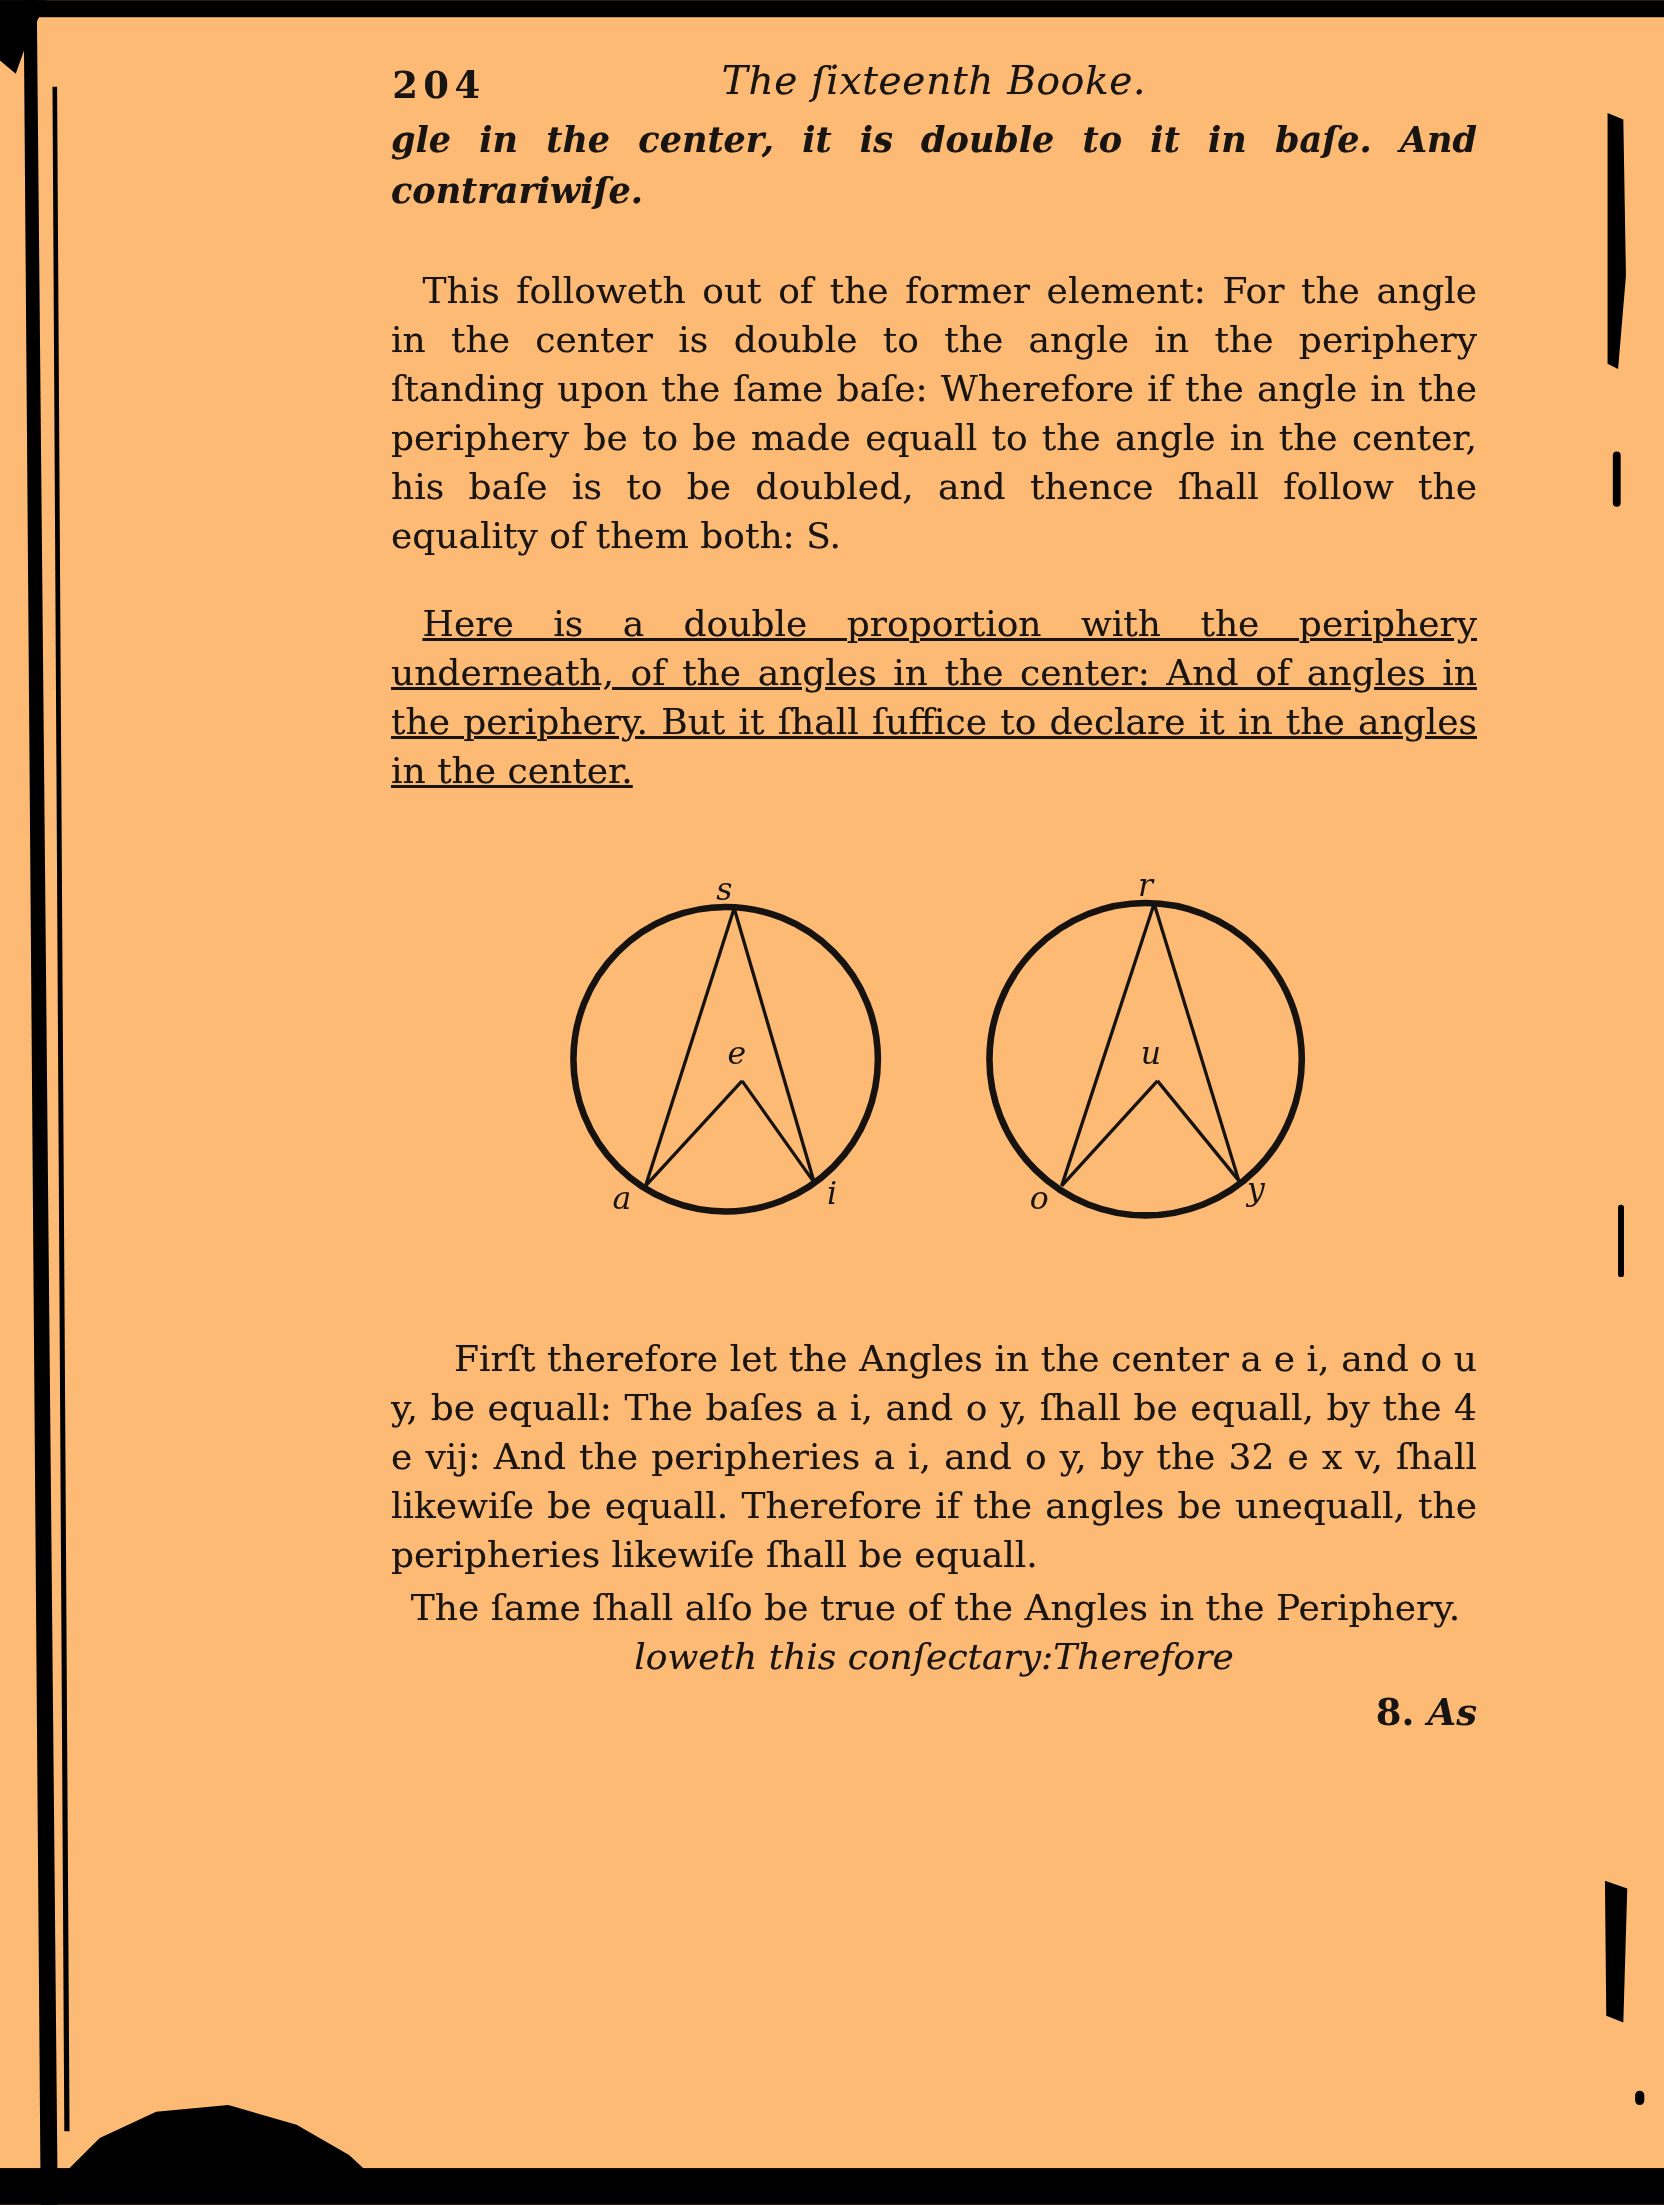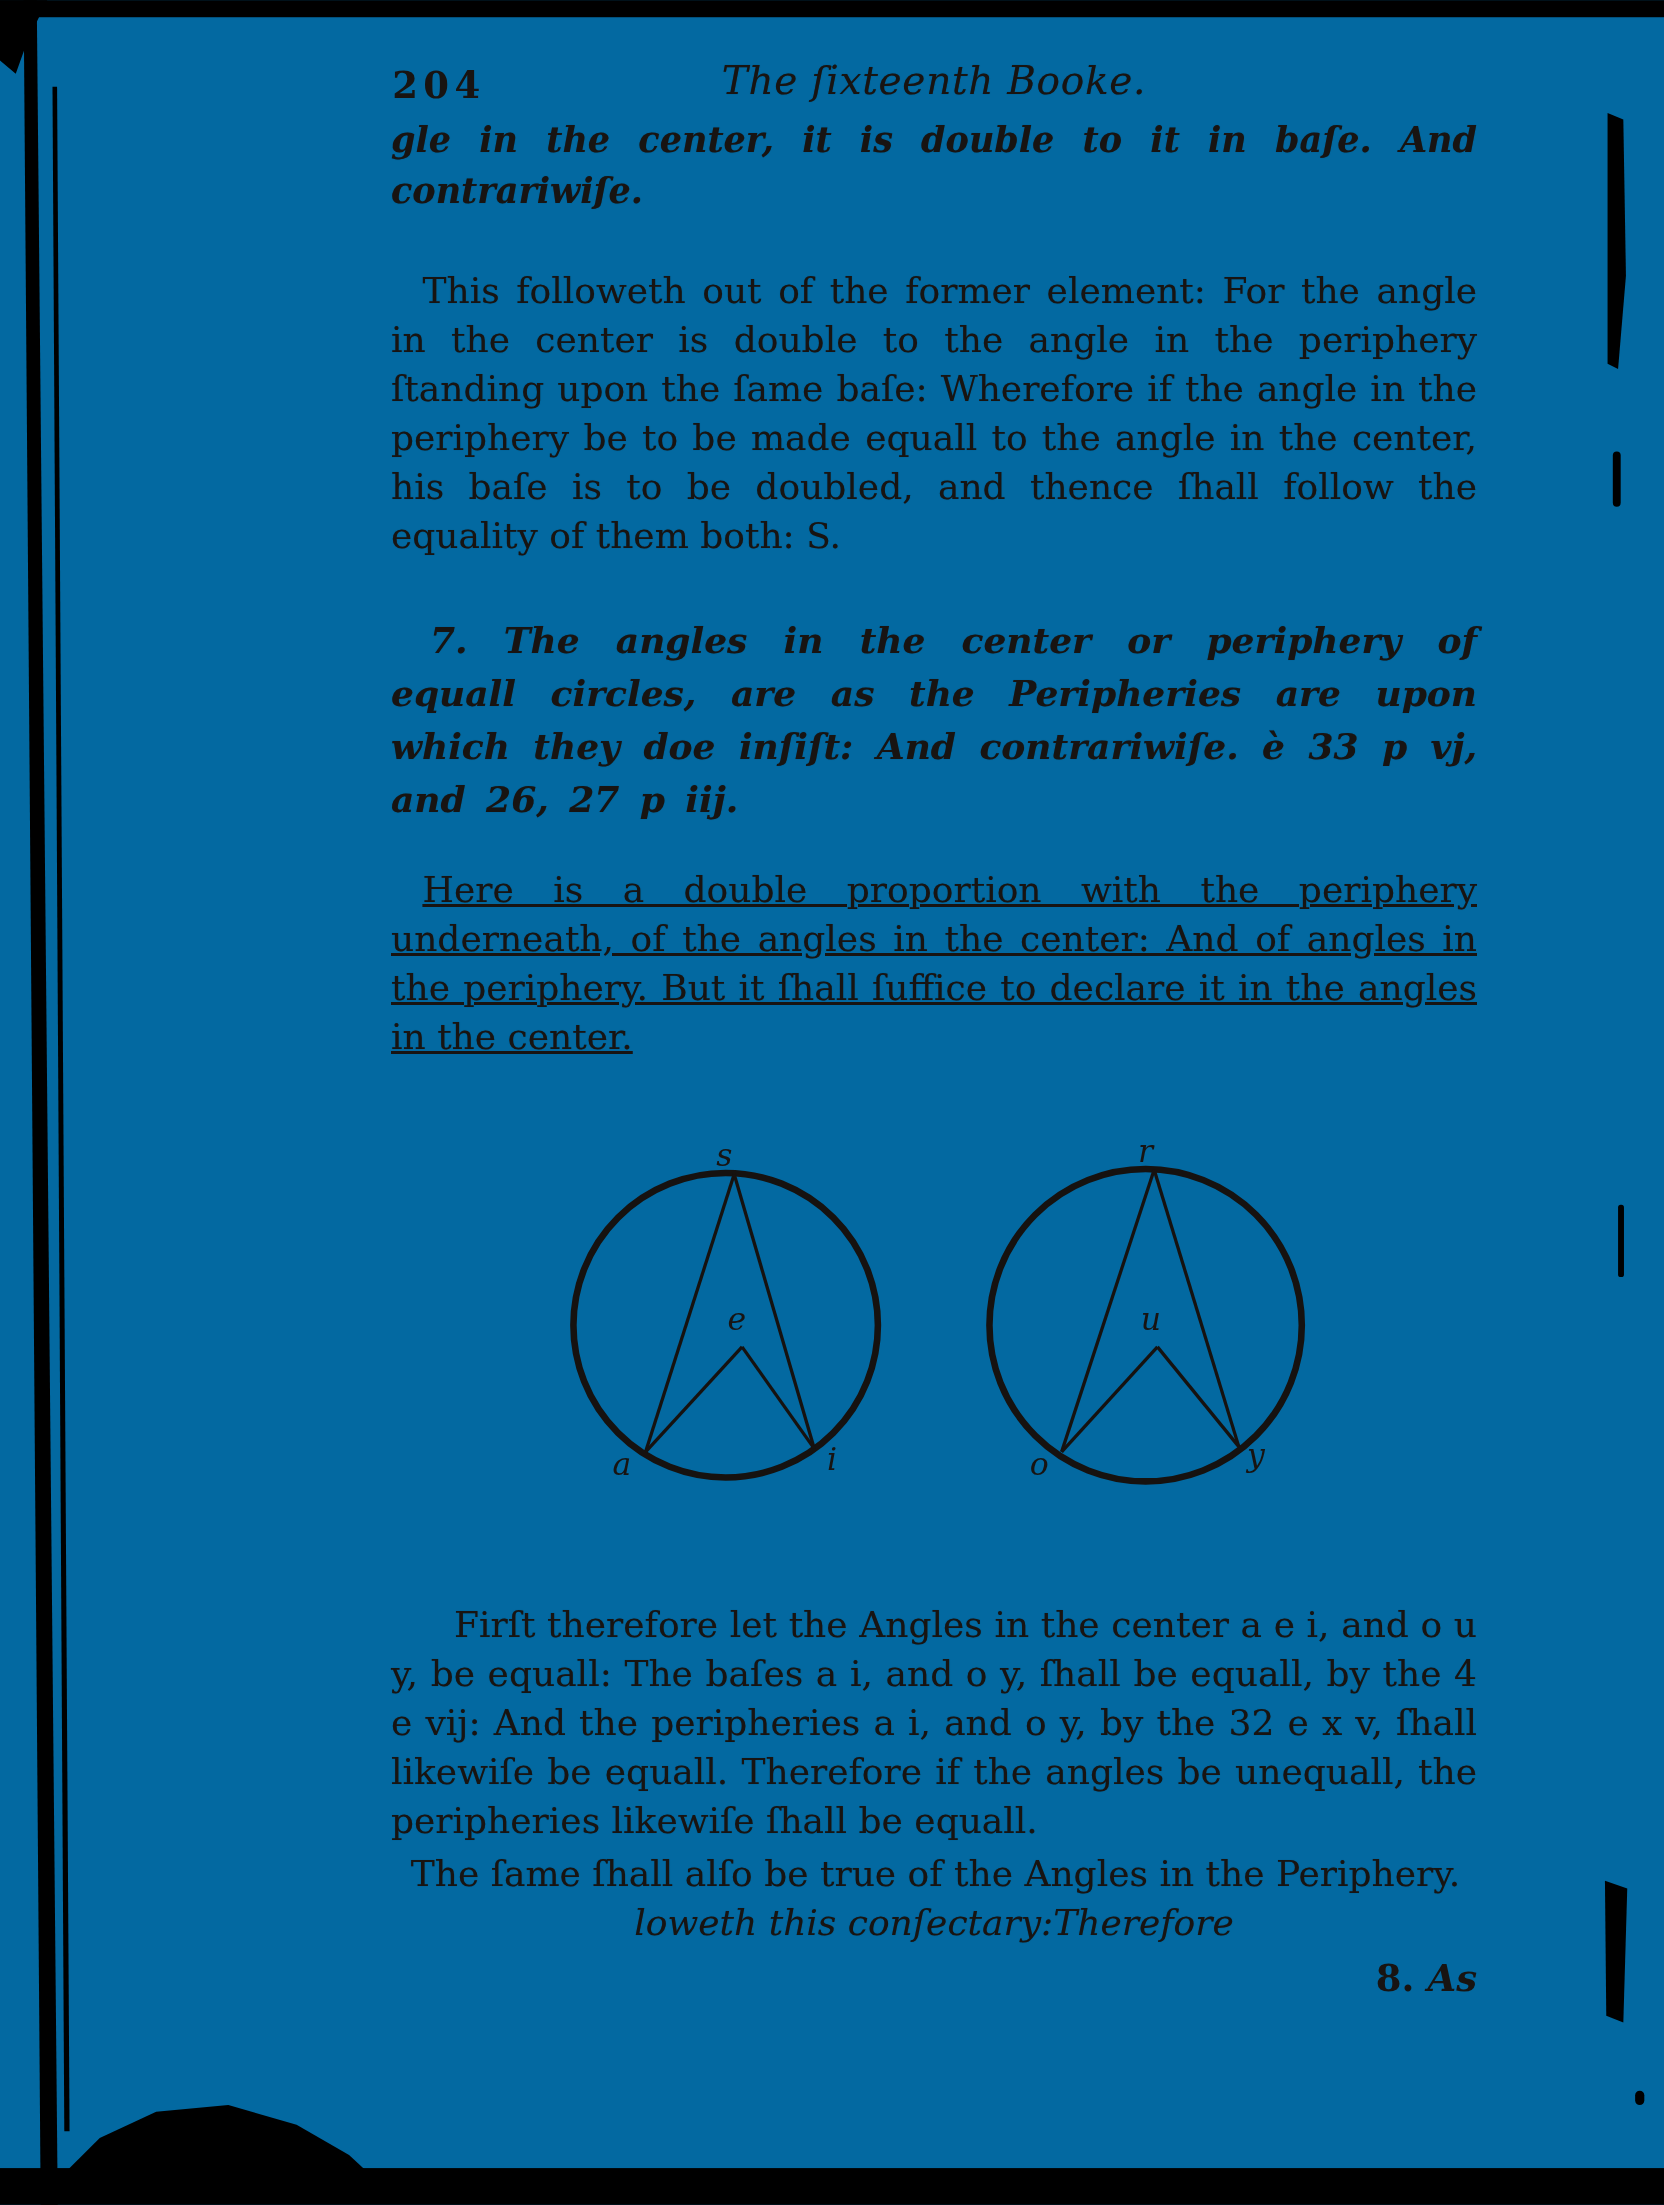--- a/index.html
+++ b/index.html
@@ -1,21 +1,21 @@
 <!DOCTYPE html>
 <html style="font-size:10.5px"><head>
 <meta charset="utf-8">
 <style>
   * { margin: 0; padding: 0; box-sizing: border-box; }
   html, body { background: #fbfaf6; }
   .page {
     position: relative;
     width: 1664px;
     height: 2205px;
-    background: #0369a1;
+    background: #fdba74;
     overflow: hidden;
     font-family: "DejaVu Serif", "Liberation Serif", serif;
     color: #181412;
   }
   .content {
     position: absolute;
     left: 391px;
     top: 58px;
     width: 1086px;
   }
@@ -77,21 +77,20 @@
 
     <div class="header">
       <span class="page-num">204</span>
       <div class="title">The ſixteenth Booke.</div>
     </div>
 
     <p class="gloss">gle in the center, it is double to it in baſe. And contrariwiſe.</p>
 
     <p class="body-para para1">This followeth out of the former element: For the angle in the center is double to the angle in the periphery ſtanding upon the ſame baſe: Wherefore if the angle in the periphery be to be made equall to the angle in the center, his baſe is to be doubled, and thence ſhall follow the equality of them both: S.</p>
 
-    <p class="theorem">7. The angles in the center or periphery of equall circles, are as the Peripheries are upon which they doe inſiſt: And contrariwiſe. è 33 p vj, and 26, 27 p iij.</p>
 
     <p class="body-para para2">Here is a double proportion with the periphery underneath, of the angles in the center: And of angles in the periphery. But it ſhall ſuffice to declare it in the angles in the center.</p>
 
     <svg class="diagram" width="1086" height="381" viewBox="0 0 1655 580">
       <g>
         <circle cx="510" cy="285" r="232"></circle>
         <line x1="523" y1="55" x2="388" y2="478"></line>
         <line x1="523" y1="55" x2="645" y2="473"></line>
         <line x1="535" y1="318" x2="388" y2="478"></line>
         <line x1="535" y1="318" x2="645" y2="473"></line>

